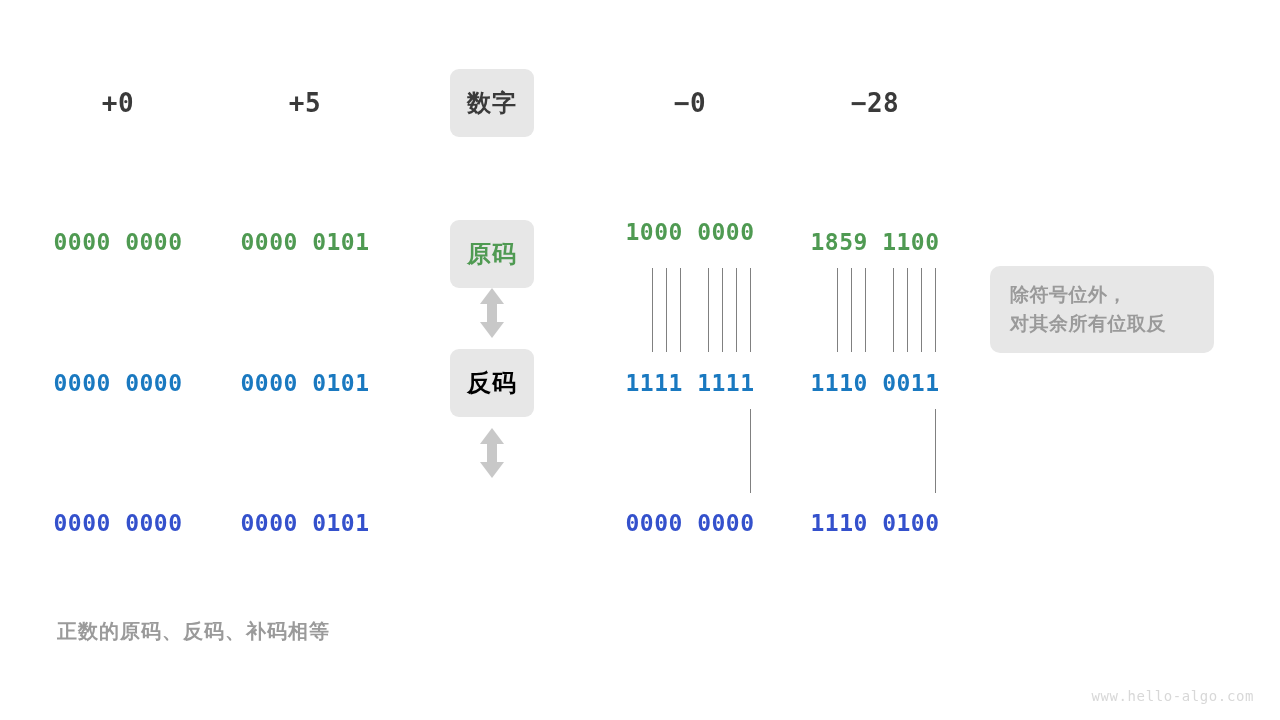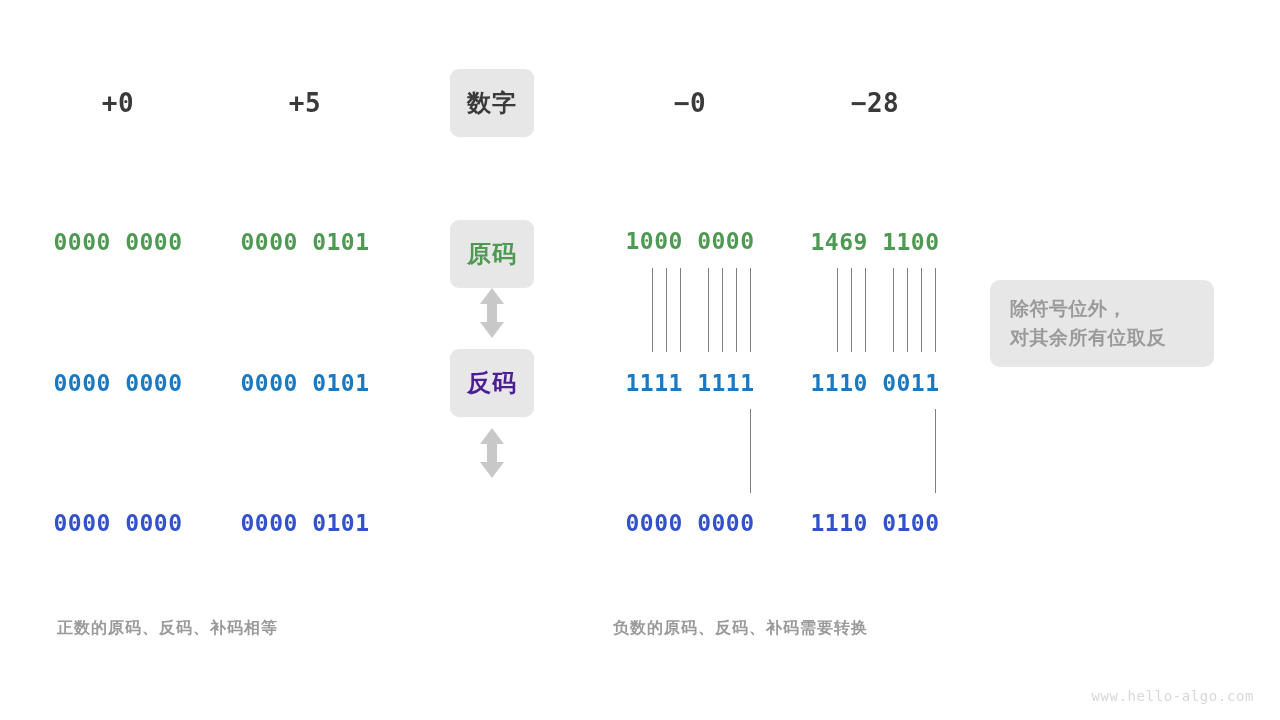--- a/index.html
+++ b/index.html
@@ -58,21 +58,21 @@
     border-radius: 9px;
     padding: 22px 17px;
     font-size: 24px;
     font-weight: bold;
     line-height: 1;
     white-space: nowrap;
     letter-spacing: 1px;
   }
   .badge.dark   { color: #3a3a3a; }
   .badge.green  { color: #4f9a52; }
-  .badge.blue   { color: #4c1d95; }
+  .badge.blue   { color: #000000; }
   .badge.indigo { color: #3451cc; }
 
   
   .dbl-arrow {
     position: absolute;
     transform: translate(-50%, -50%);
     width: 30px;
     height: 52px;
     display: block;
   }
@@ -95,21 +95,21 @@
     line-height: 1.55;
     padding: 14px 20px;
     white-space: pre-line;
     letter-spacing: 0.5px;
   }
 
   
   .caption {
     position: absolute;
     color: #9a9a9a;
-    font-size: 16px;
+    font-size: 20px;
     font-weight: bold;
     letter-spacing: 1px;
     white-space: nowrap;
   }
 
   
   .watermark {
     position: absolute;
     right: 26px;
     bottom: 16px;
@@ -134,23 +134,23 @@
   <div class="cell num-label" style="left:690px; top:103px;">−0</div>
 
   <div class="cell num-label" style="left:875px; top:103px;">−28</div>
 
   <div class="cell bits green" style="left:118px; top:242px;">0000 0000</div>
 
   <div class="cell bits green" style="left:305px; top:242px;">0000 0101</div>
 
   <div class="badge green" style="left:492px; top:242px;margin-top:12px;">原码</div>
 
-  <div class="cell bits green" style="left:690px; top:241px;">1000 0000</div>
-
-  <div class="cell bits green" style="left:875px; top:242px;">1469 1100</div>
+  <div class="cell bits green" style="left:690px; top:232px;">1000 0000</div>
+
+  <div class="cell bits green" style="left:875px; top:242px;">1859 1100</div>
 
   <div class="cell bits blue" style="left:118px; top:383px;">0000 0000</div>
 
   <div class="cell bits blue" style="left:305px; top:383px;">0000 0101</div>
 
   <div class="badge blue" style="left:492px; top:383px;">反码</div>
 
   <div class="cell bits blue" style="left:690px; top:383px;">1111 1111</div>
 
   <div class="cell bits blue" style="left:875px; top:383px;">1110 0011</div>
@@ -184,23 +184,22 @@
   <div class="tick" style="left:851px; top:268px; height:84px;"></div>
   <div class="tick" style="left:865px; top:268px; height:84px;"></div>
   <div class="tick" style="left:893px; top:268px; height:84px;"></div>
   <div class="tick" style="left:907px; top:268px; height:84px;"></div>
   <div class="tick" style="left:921px; top:268px; height:84px;"></div>
   <div class="tick" style="left:935px; top:268px; height:84px;"></div>
 
   <div class="tick" style="left:750px; top:409px; height:84px;"></div>
   <div class="tick" style="left:935px; top:409px; height:84px;"></div>
 
-  <div class="note" style="left:990px; top:280px; width:184px;">除符号位外，
+  <div class="note" style="left:990px; top:266px; width:184px;">除符号位外，
 对其余所有位取反</div>
 
 
   <div class="caption" style="left:57px; top:618px;">正数的原码、反码、补码相等</div>
 
-  <div class="caption" style="left:613px; top:618px;">负数的原码、反码、补码需要转换</div>
 
   <div class="watermark">www.hello-algo.com</div>
 
 </div>
 
 </body></html>

